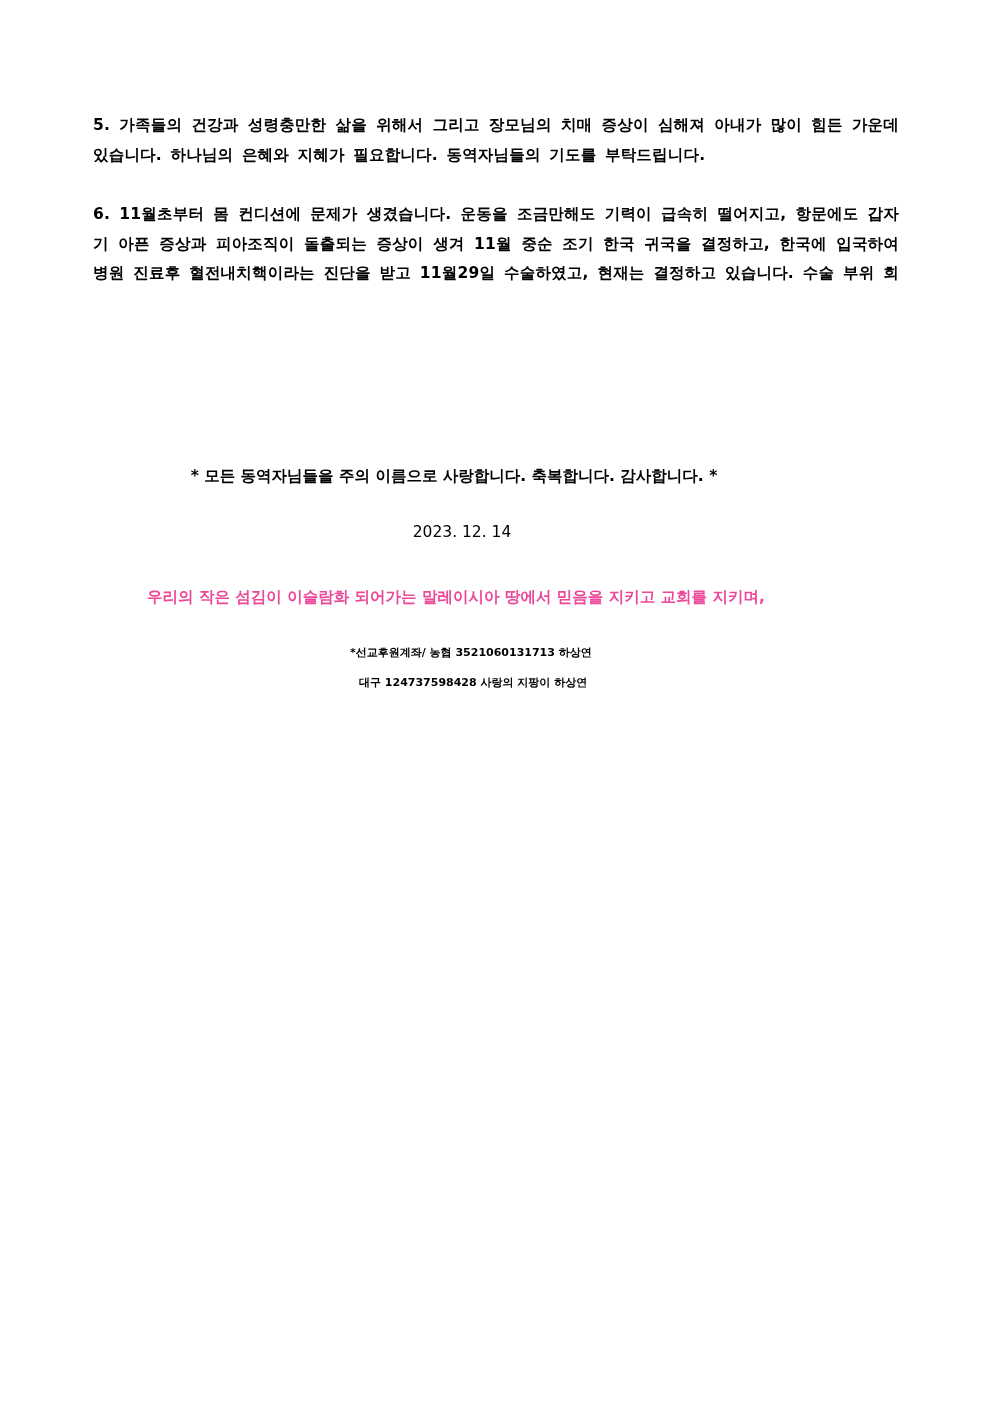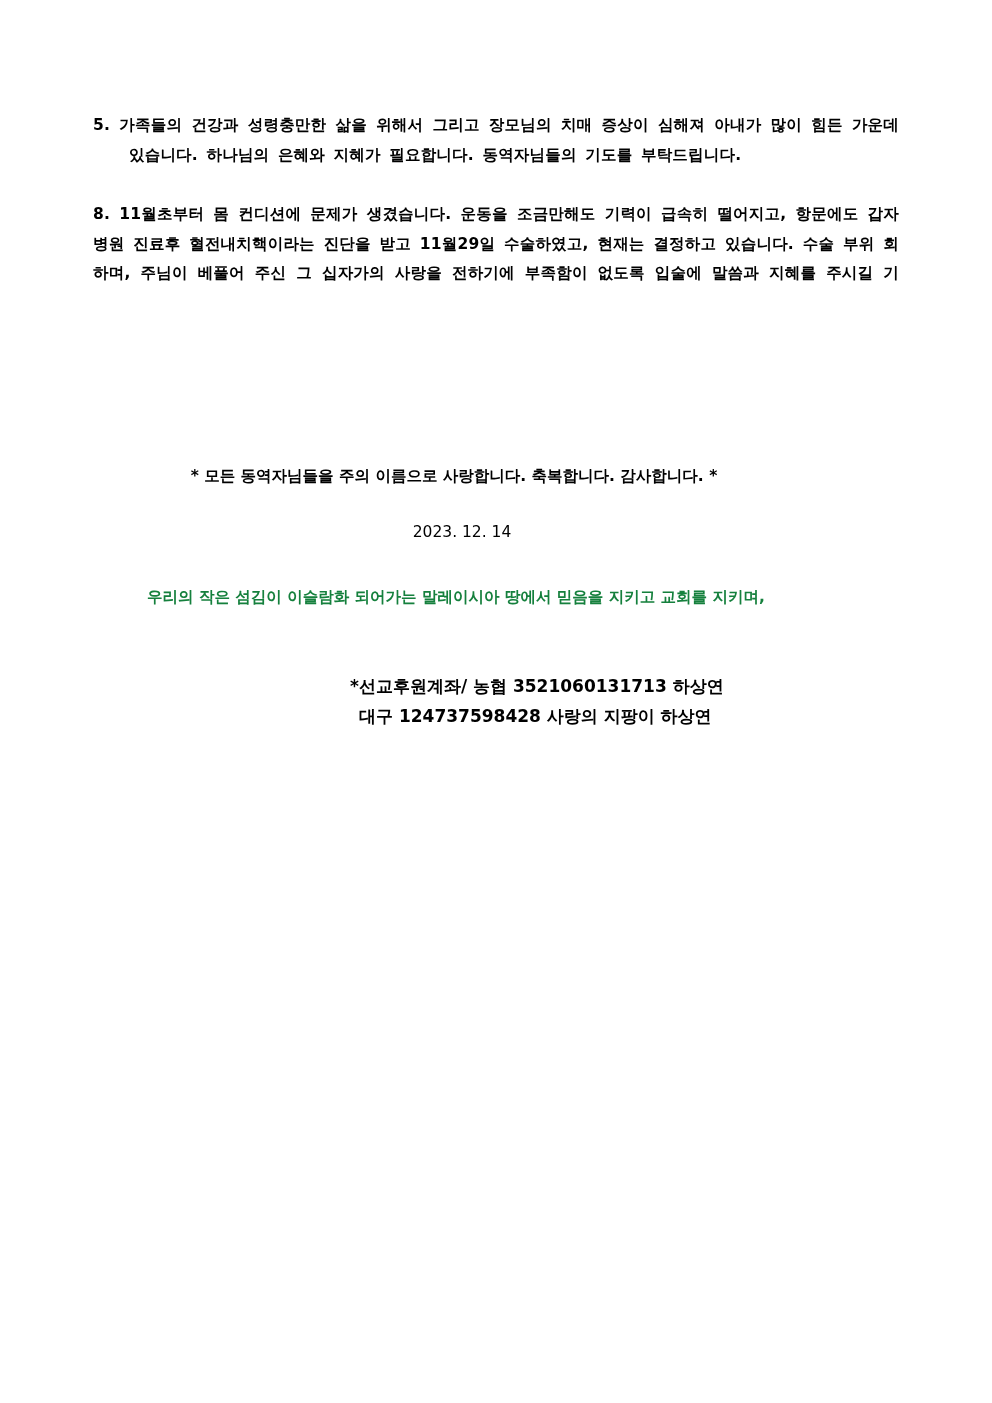--- a/index.html
+++ b/index.html
@@ -34,21 +34,20 @@
     }
     .para .line {
       display: block;
       white-space: nowrap;
       text-align: justify;
       text-align-last: justify;
       overflow: hidden;
     }
     .para .line.last {
       text-align-last: left;
-      margin-left: 36px;
     }
     #p5 { top: 111px; }
     #p6 { top: 200px; }
     .center-line {
       position: absolute;
       left: 0;
       width: 992px;
       text-align: center;
       font-size: 15.5px;
       font-weight: bold;
@@ -56,48 +55,48 @@
     }
     #blessing { top: 466px; left: -42px; }
     #date { top: 523px; left: -34px; font-weight: normal; font-size: 15.5px; }
     .blue-block {
       position: absolute;
       left: 147px;
       top: 582px;
       font-size: 15.5px;
       font-weight: bold;
       line-height: 30px;
-      color: #15803d;
+      color: #ec4899;
       white-space: nowrap;
     }
     .account-block {
       position: absolute;
       left: 350px;
-      top: 671px;
-      font-size: 17px;
+      top: 638px;
+      font-size: 11px;
       font-weight: bold;
       line-height: 30px;
       white-space: nowrap;
     }
     .account-block .acc2 { padding-left: 9px; }
   </style>
 </head>
 <body>
 
 <div class="page">
 
   <div class="para" id="p5">
     <span class="line">5. 가족들의 건강과 성령충만한 삶을 위해서 그리고 장모님의 치매 증상이 심해져 아내가 많이 힘든 가운데</span>
     <span class="line last">있습니다. 하나님의 은혜와 지혜가 필요합니다. 동역자님들의 기도를 부탁드립니다.</span>
   </div>
 
   <div class="para" id="p6">
-    <span class="line">8. 11월초부터 몸 컨디션에 문제가 생겼습니다. 운동을 조금만해도 기력이 급속히 떨어지고, 항문에도 갑자</span>
+    <span class="line">6. 11월초부터 몸 컨디션에 문제가 생겼습니다. 운동을 조금만해도 기력이 급속히 떨어지고, 항문에도 갑자</span>
+    <span class="line">기 아픈 증상과 피아조직이 돌출되는 증상이 생겨 11월 중순 조기 한국 귀국을 결정하고, 한국에 입국하여</span>
     <span class="line">병원 진료후 혈전내치핵이라는 진단을 받고 11월29일 수술하였고, 현재는 결정하고 있습니다. 수술 부위 회</span>
-    <span class="line">하며, 주님이 베풀어 주신 그 십자가의 사랑을 전하기에 부족함이 없도록 입술에 말씀과 지혜를 주시길 기</span>
   </div>
 
   <div class="center-line" id="blessing">* 모든 동역자님들을 주의 이름으로 사랑합니다. 축복합니다. 감사합니다. *</div>
 
   <div class="center-line" id="date">2023. 12. 14</div>
 
   <div class="blue-block">
     <div>우리의 작은 섬김이 이슬람화 되어가는 말레이시아 땅에서 믿음을 지키고 교회를 지키며,</div>
   </div>
 

